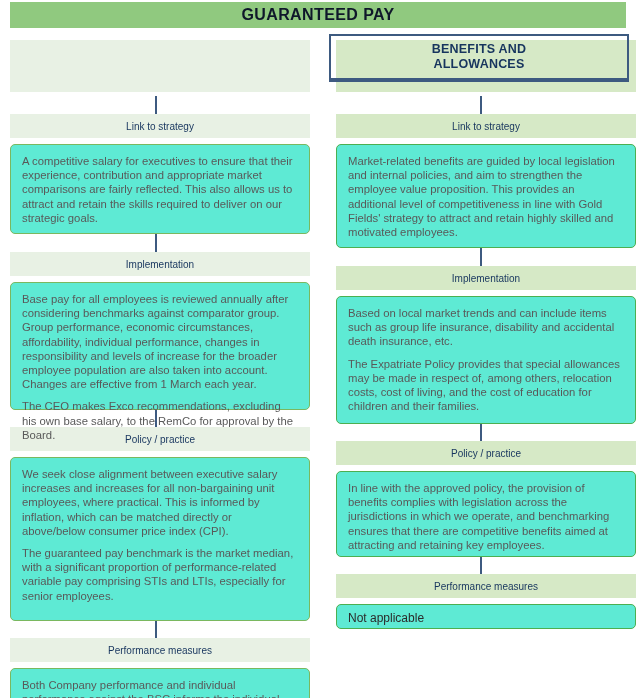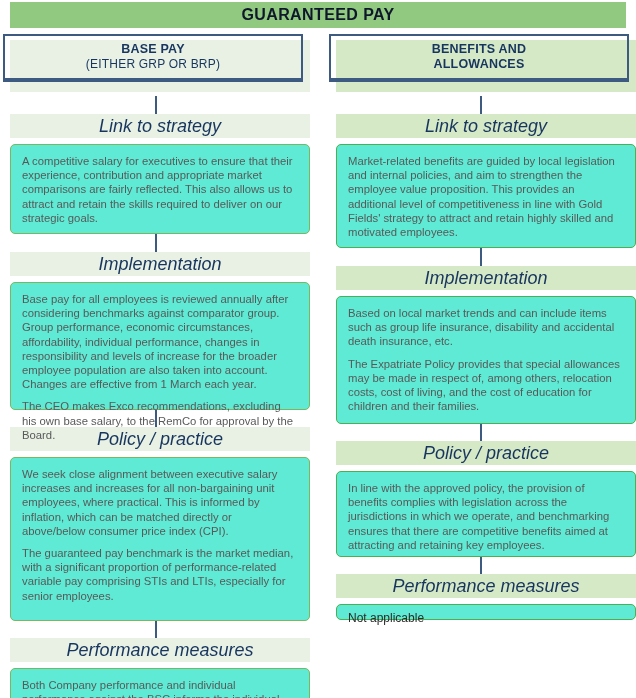--- a/index.html
+++ b/index.html
@@ -75,22 +75,21 @@
     display:flex; align-items:center; justify-content:center;
     margin-left:10px;
     margin-right:2px;
   }
   .col-right .section-band{
     background:#d6e9c6;
     margin-right:0px;
   }
   .section-band-text{
     color:#17355e;
-    font-size:18px;
-    font-style:italic;
+    font-size:10px;
   }
 
   
   .content-box{
     background:#5eead4;
     border:1.5px solid #7ab85f;
     border-radius:5px;
     margin-left:10px;
     margin-right:2px;
     padding:9px 11px 10px 11px;
@@ -120,26 +119,20 @@
 <body>
 
 <div class="banner">
   <span class="banner-text">GUARANTEED PAY</span>
 </div>
 
 <div class="col col-left">
 
   <div class="title-wrap">
     <div class="title-band"></div>
-    <div class="title-box">
-      <div class="title-text">
-        <span>BASE PAY</span>
-        <span class="title-sub">(EITHER GRP OR BRP)</span>
-      </div>
-    </div>
   </div>
 
   <div class="connector" style="height:18px"></div>
   <div class="section-band">
     <span class="section-band-text">Link to strategy</span>
   </div>
   <div class="content-box" style="margin-top:6px;height:90px">
     <p>A competitive salary for executives to ensure that their experience, contribution and appropriate market comparisons are fairly reflected. This also allows us to attract and retain the skills required to deliver on our strategic goals.</p>
   </div>
 
@@ -205,17 +198,17 @@
     <span class="section-band-text">Policy / practice</span>
   </div>
   <div class="content-box" style="margin-top:6px;height:86px">
     <p>In line with the approved policy, the provision of benefits complies with legislation across the jurisdictions in which we operate, and benchmarking ensures that there are competitive benefits aimed at attracting and retaining key employees.</p>
   </div>
 
   <div class="connector" style="height:17px"></div>
   <div class="section-band">
     <span class="section-band-text">Performance measures</span>
   </div>
-  <div class="content-box na" style="margin-top:6px;height:16px">
+  <div class="content-box na" style="margin-top:6px;height:25px">
     <p>Not applicable</p>
   </div>
 
 </div>
 
 </body></html>

